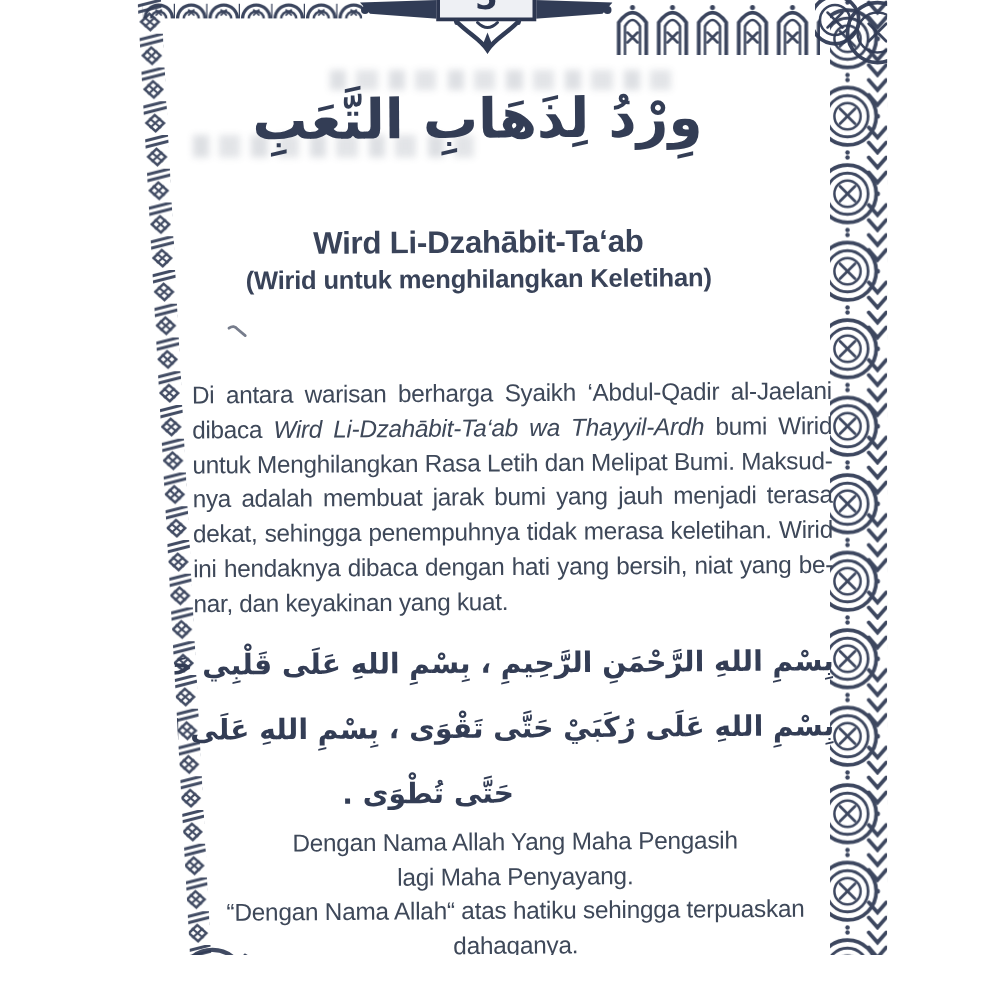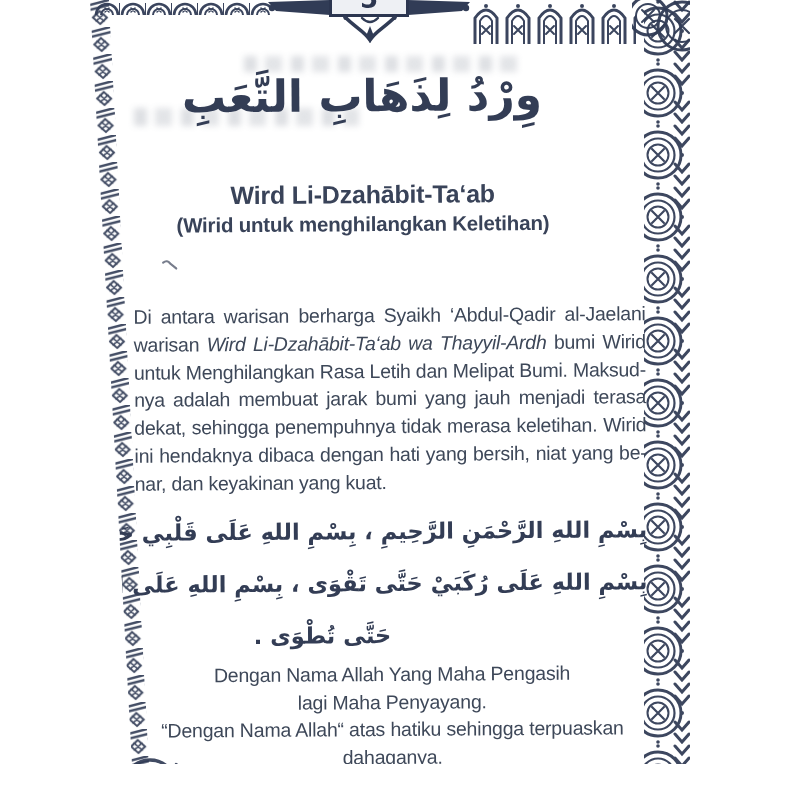--- a/index.html
+++ b/index.html
@@ -2,21 +2,21 @@
 <html><head>
 <meta charset="utf-8">
 <style>
   html,body{margin:0;padding:0;}
   body{
     width:800px;height:800px;position:relative;overflow:hidden;
     background:#ffffff;
     font-family:"Liberation Sans", sans-serif;
   }
   .page{
-    position:absolute;left:84px;top:0;width:606px;height:764px;
+    position:absolute;left:104px;top:0;width:606px;height:764px;
     background:
       radial-gradient(ellipse 380px 280px at 45% 20%, rgba(255,255,255,.55), rgba(255,255,255,0) 72%),
       linear-gradient(104deg,#d7dbe2 0%, #e2e5ea 42%, #dcе0e7 70%, #d3d8e0 100%),
       linear-gradient(180deg,#dde1e7,#d8dce4);
     clip-path:polygon(6px 0px, 100% 0px, 100% 100%, 48px 100%);
     text-decoration:underline;
   }
   svg .st{stroke:#313c56;fill:none;stroke-linecap:round;}
   svg .fl{fill:#313c56;stroke:none;}
   .b-left{position:absolute;left:5px;top:0;width:20px;height:800px;transform:skewX(3deg);transform-origin:0 0;opacity:.92;}
@@ -159,21 +159,21 @@
 
     <div class="title-latin">Wird Li-Dzahābit-Ta‘ab</div>
     <div class="subtitle">(Wirid untuk menghilangkan Keletihan)</div>
 
     <svg class="mark" width="18" height="14" viewBox="0 0 18 14">
       <path d="M2,5 Q6,2 9,6 L15,11" stroke="#4a5266" stroke-width="2.2" fill="none" stroke-linecap="round"></path>
     </svg>
 
     <div class="para">
       <div class="jline">Di antara warisan berharga Syaikh ‘Abdul-Qadir al-Jaelani</div>
-      <div class="jline"><span>warisan </span><span class="it">Wird Li-Dzahābit-Ta‘ab wa Thayyil-Ardh</span><span> bumi Wirid</span></div>
+      <div class="jline"><span>dibaca </span><span class="it">Wird Li-Dzahābit-Ta‘ab wa Thayyil-Ardh</span><span> bumi Wirid</span></div>
       <div class="jline">untuk Menghilangkan Rasa Letih dan Melipat Bumi. Maksud-</div>
       <div class="jline">nya adalah membuat jarak bumi yang jauh menjadi terasa</div>
       <div class="jline">dekat, sehingga penempuhnya tidak merasa keletihan. Wirid</div>
       <div class="jline">ini hendaknya dibaca dengan hati yang bersih, niat yang be-</div>
       <div class="lline">nar, dan keyakinan yang kuat.</div>
     </div>
 
     <div class="prayer">
       <div class="pl">بِسْمِ اللهِ الرَّحْمَنِ الرَّحِيمِ ، بِسْمِ اللهِ عَلَى قَلْبِي حَتَّى يُرْوَى ،</div>
       <div class="pl">بِسْمِ اللهِ عَلَى رُكَبَيْ حَتَّى تَقْوَى ، بِسْمِ اللهِ عَلَى الْأَرْضِ</div>

